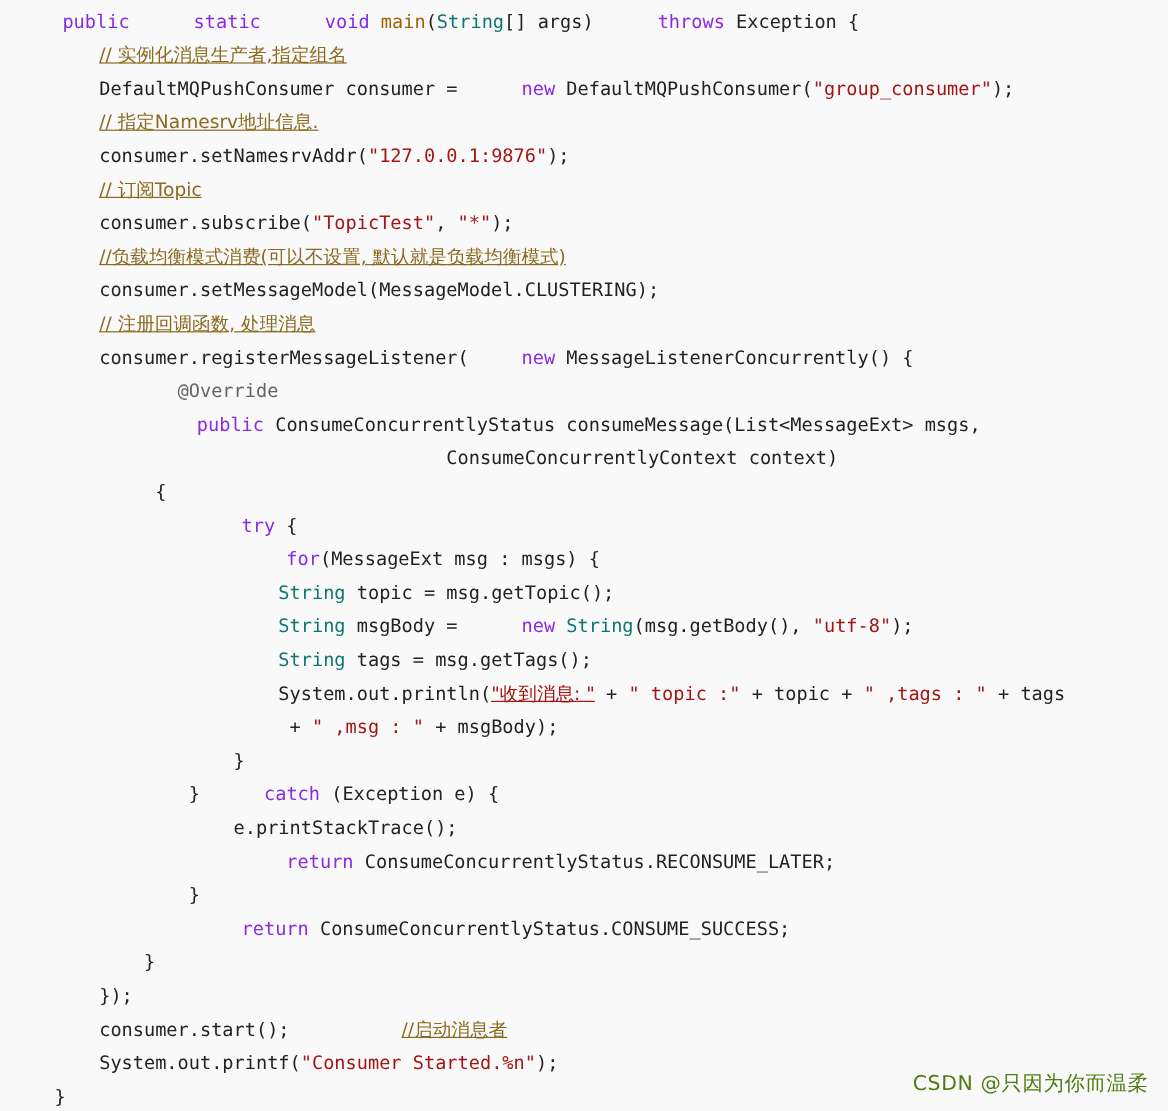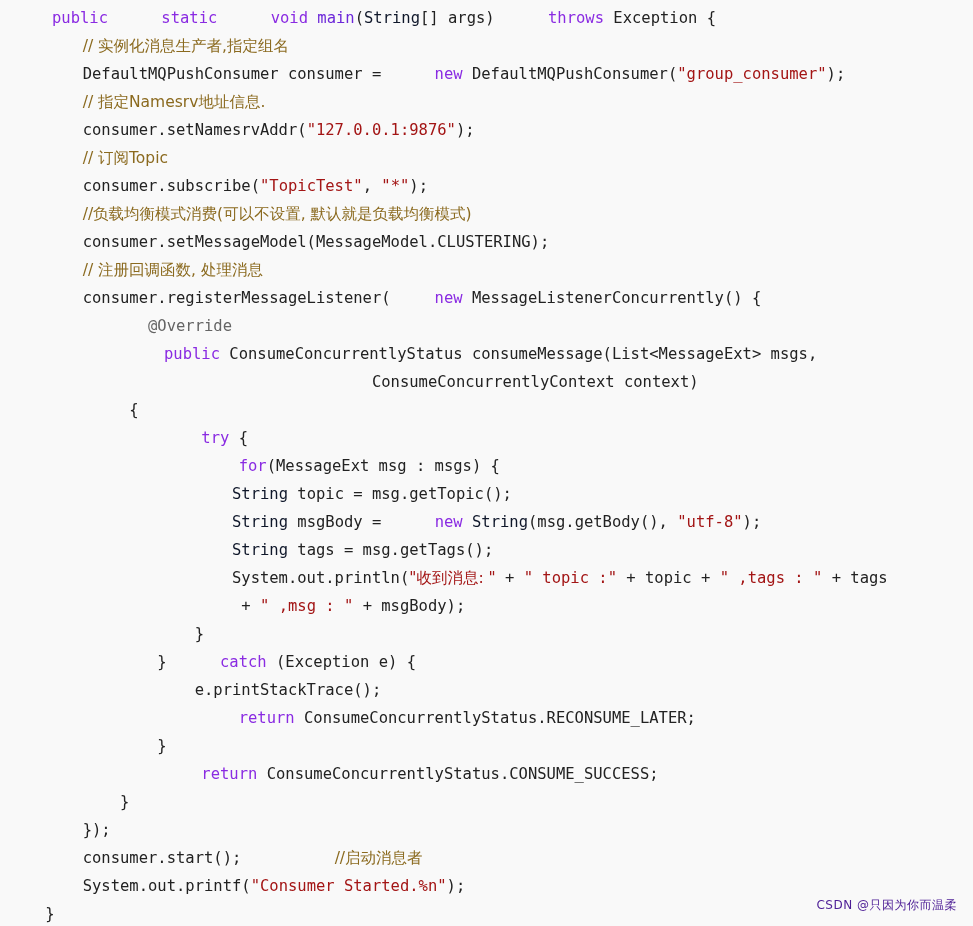--- a/index.html
+++ b/index.html
@@ -36,35 +36,35 @@
     letter-spacing: 0px;
   }
   .line {
     display: block;
     height: 28px;
     white-space: pre;
     padding-left: 8px;
   }
   
   .kw  { color: #8a2be2; margin-left: 44px; }            
-  .typ { color: #0f172a; text-align: center; }            
-  .fn  { color: #6d28d9; }            
+  .typ { color: #0f766e; text-align: center; }            
+  .fn  { color: #a16207; }            
   .str { color: #a31515; }            
   .cmt { color: #8b6a1f; }            
   .ann { color: #646464; margin-left: 28px; }            
   .pln { color: #222222; }            
-  .cjk { font-family: "DejaVu Sans", "Liberation Sans", sans-serif; }
+  .cjk { font-family: "DejaVu Sans", "Liberation Sans", sans-serif; text-decoration: underline; }
 
   #watermark {
     position: absolute;
     right: 16px;
     bottom: 12px;
     font-family: "DejaVu Sans", "Liberation Sans", sans-serif;
-    font-size: 12px;
-    color: #4c1d95;
+    font-size: 17px;
+    color: #4d7c0f;
     letter-spacing: 0.5px;
     user-select: none;
     white-space: nowrap;
   }
 </style>
 </head>
 <body>
 
 <div id="code-surface">
   <pre class="code-block" id="code-block"><span class="line"><span class="kw">public</span><span class="pln"> </span><span class="kw">static</span><span class="pln"> </span><span class="kw">void</span><span class="pln"> </span><span class="fn">main</span><span class="pln">(</span><span class="typ">String</span><span class="pln">[] args) </span><span class="kw">throws</span><span class="pln"> Exception {</span></span><span class="line"><span class="pln">        </span><span class="cmt cjk">// 实例化消息生产者,指定组名</span></span><span class="line"><span class="pln">        DefaultMQPushConsumer consumer = </span><span class="kw">new</span><span class="pln"> DefaultMQPushConsumer(</span><span class="str">"group_consumer"</span><span class="pln">);</span></span><span class="line"><span class="pln">        </span><span class="cmt cjk">// 指定Namesrv地址信息.</span></span><span class="line"><span class="pln">        consumer.setNamesrvAddr(</span><span class="str">"127.0.0.1:9876"</span><span class="pln">);</span></span><span class="line"><span class="pln">        </span><span class="cmt cjk">// 订阅Topic</span></span><span class="line"><span class="pln">        consumer.subscribe(</span><span class="str">"TopicTest"</span><span class="pln">, </span><span class="str">"*"</span><span class="pln">);</span></span><span class="line"><span class="pln">        </span><span class="cmt cjk">//负载均衡模式消费(可以不设置, 默认就是负载均衡模式)</span></span><span class="line"><span class="pln">        consumer.setMessageModel(MessageModel.CLUSTERING);</span></span><span class="line"><span class="pln">        </span><span class="cmt cjk">// 注册回调函数, 处理消息</span></span><span class="line"><span class="pln">        consumer.registerMessageListener(</span><span class="kw">new</span><span class="pln"> MessageListenerConcurrently() {</span></span><span class="line"><span class="pln">            </span><span class="ann">@Override</span></span><span class="line"><span class="pln">            </span><span class="kw">public</span><span class="pln"> ConsumeConcurrentlyStatus consumeMessage(List&lt;MessageExt&gt; msgs,</span></span><span class="line"><span class="pln">                                       ConsumeConcurrentlyContext context)</span></span><span class="line"><span class="pln">             {</span></span><span class="line"><span class="pln">                </span><span class="kw">try</span><span class="pln"> {</span></span><span class="line"><span class="pln">                    </span><span class="kw">for</span><span class="pln">(MessageExt msg : msgs) {</span></span><span class="line"><span class="pln">                        </span><span class="typ">String</span><span class="pln"> topic = msg.getTopic();</span></span><span class="line"><span class="pln">                        </span><span class="typ">String</span><span class="pln"> msgBody = </span><span class="kw">new</span><span class="pln"> </span><span class="typ">String</span><span class="pln">(msg.getBody(), </span><span class="str">"utf-8"</span><span class="pln">);</span></span><span class="line"><span class="pln">                        </span><span class="typ">String</span><span class="pln"> tags = msg.getTags();</span></span><span class="line"><span class="pln">                        System.out.println(</span><span class="str cjk">"收到消息: "</span><span class="pln"> + </span><span class="str">" topic :"</span><span class="pln"> + topic + </span><span class="str">" ,tags : "</span><span class="pln"> + tags</span></span><span class="line"><span class="pln">                         + </span><span class="str">" ,msg : "</span><span class="pln"> + msgBody);</span></span><span class="line"><span class="pln">                    }</span></span><span class="line"><span class="pln">                } </span><span class="kw">catch</span><span class="pln"> (Exception e) {</span></span><span class="line"><span class="pln">                    e.printStackTrace();</span></span><span class="line"><span class="pln">                    </span><span class="kw">return</span><span class="pln"> ConsumeConcurrentlyStatus.RECONSUME_LATER;</span></span><span class="line"><span class="pln">                }</span></span><span class="line"><span class="pln">                </span><span class="kw">return</span><span class="pln"> ConsumeConcurrentlyStatus.CONSUME_SUCCESS;</span></span><span class="line"><span class="pln">            }</span></span><span class="line"><span class="pln">        });</span></span><span class="line"><span class="pln">        consumer.start();          </span><span class="cmt cjk">//启动消息者</span></span><span class="line"><span class="pln">        System.out.printf(</span><span class="str">"Consumer Started.%n"</span><span class="pln">);</span></span><span class="line"><span class="pln">    }</span></span></pre>

